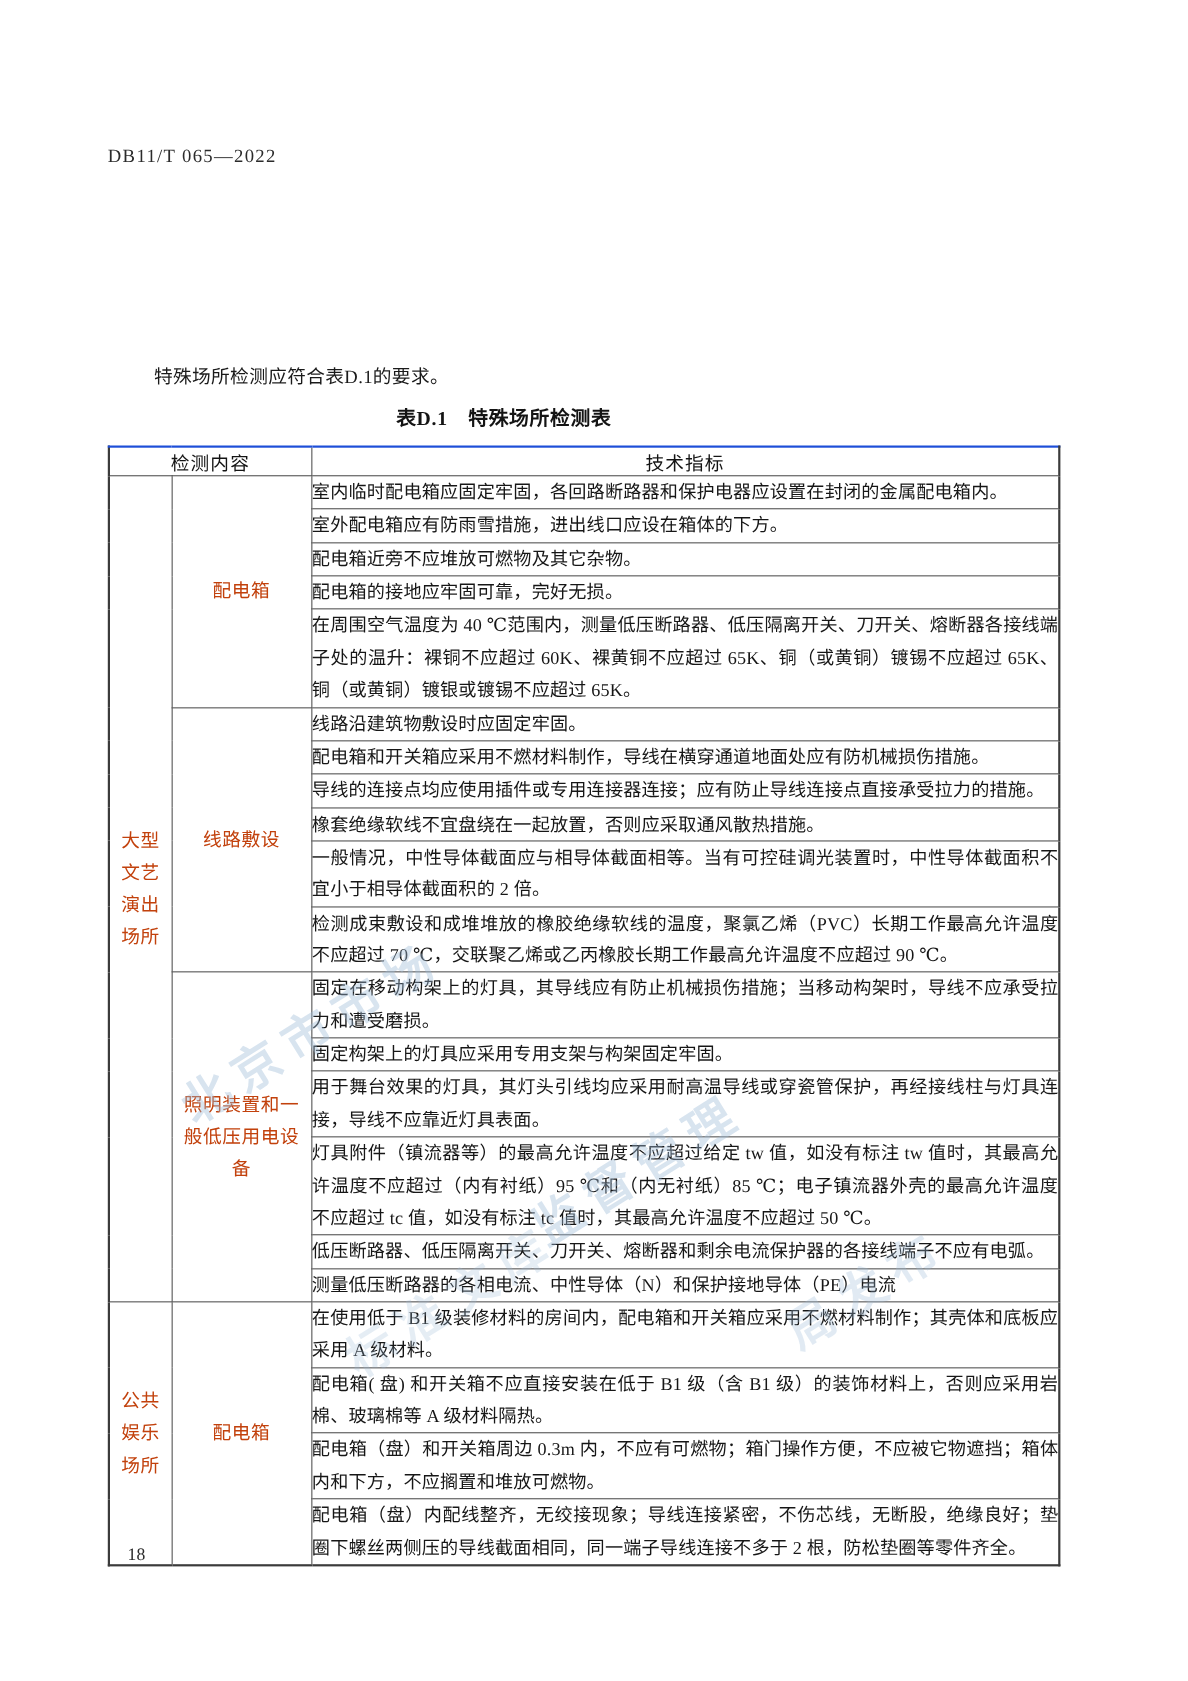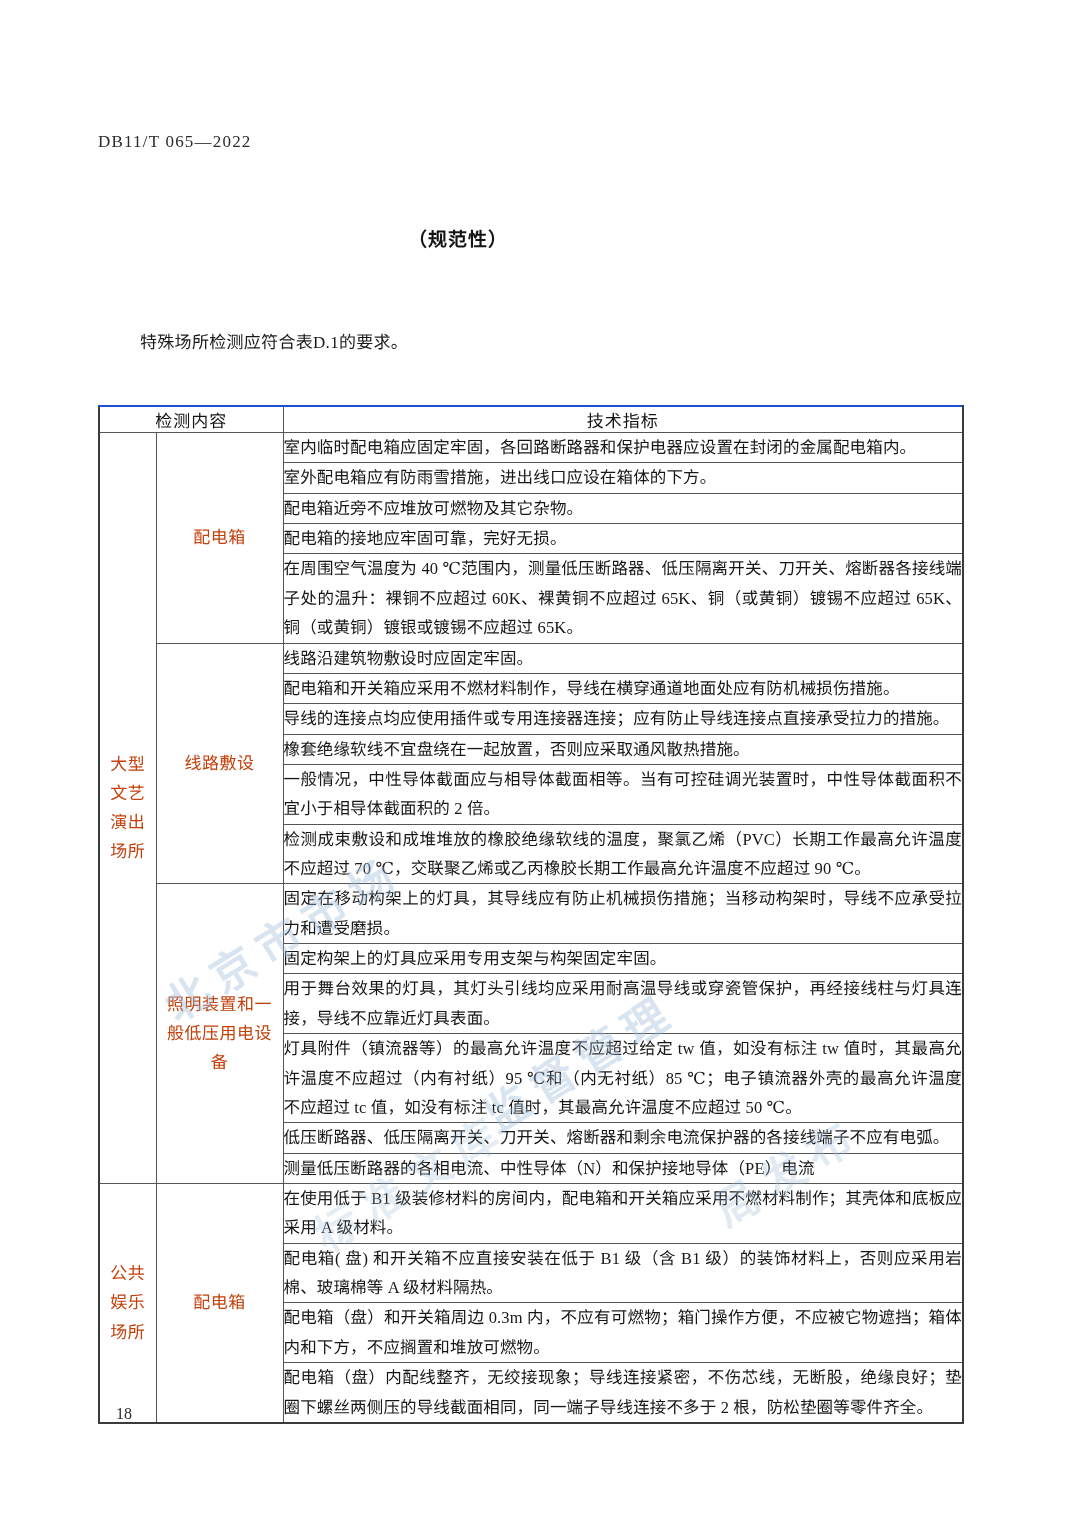--- a/index.html
+++ b/index.html
@@ -189,25 +189,25 @@
   }
 </style>
 </head>
 <body>
 
 <div class="page">
 
   <div class="doc-header">DB11/T 065—2022</div>
 
   <div class="title-block">
-    <div class="title-line-2">（规范性）</div>
   </div>
 
   <div class="intro">特殊场所检测应符合表D.1的要求。</div>
 
+  <div class="table-caption">表D.1　特殊场所检测表</div>
 
   <div class="tbl-wrap">
     <table class="spec">
       <colgroup>
         <col class="c1">
           <col class="c2">
           <col class="c3">
       </colgroup>
       <tbody id="tbody">
           <tr>

